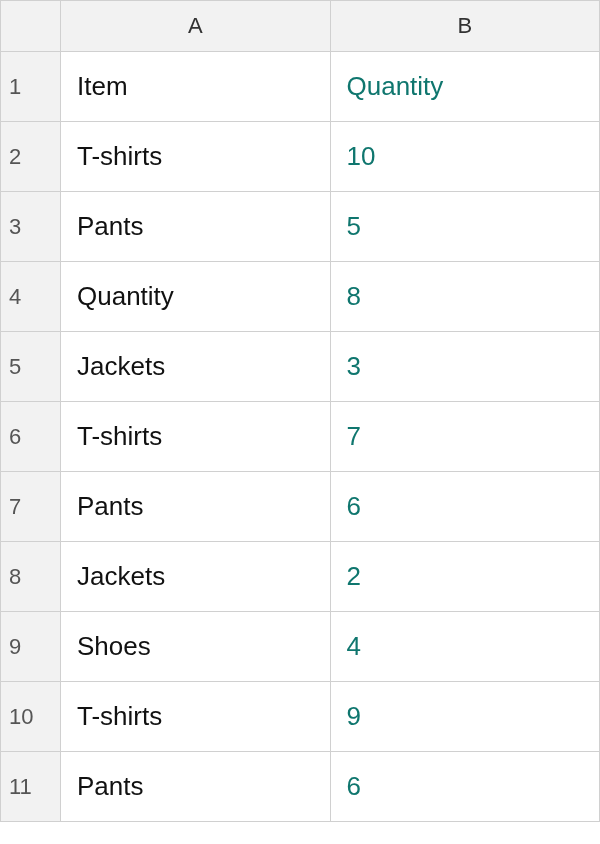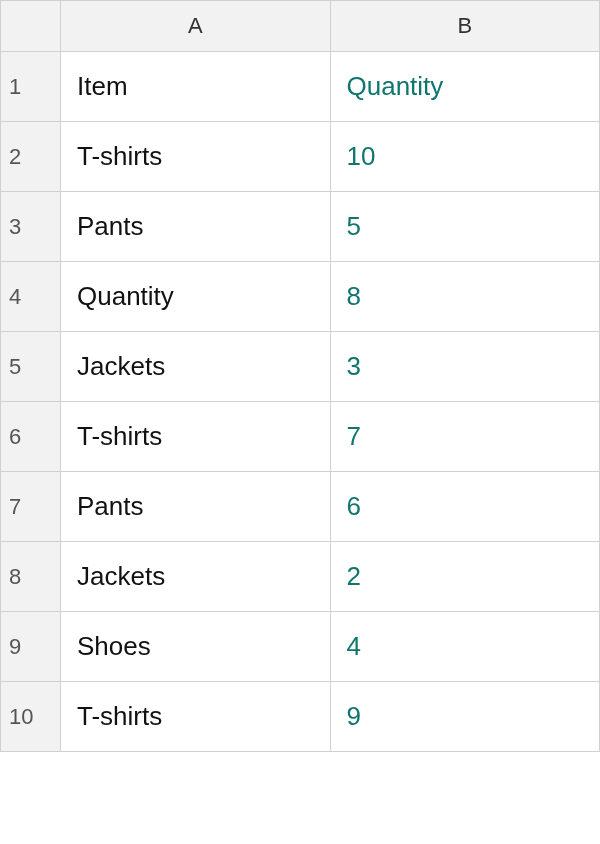--- a/index.html
+++ b/index.html
@@ -137,14 +137,19 @@
       <tr>
         <td class="col-row-num">9</td>
         <td class="col-a">Shoes</td>
         <td class="col-b">4</td>
       </tr>
       <tr>
         <td class="col-row-num">10</td>
         <td class="col-a">T-shirts</td>
         <td class="col-b">9</td>
       </tr>
+      <tr>
+        <td class="col-row-num">11</td>
+        <td class="col-a">Pants</td>
+        <td class="col-b">6</td>
+      </tr>
     </tbody>
 </table>
 
 </body></html>

